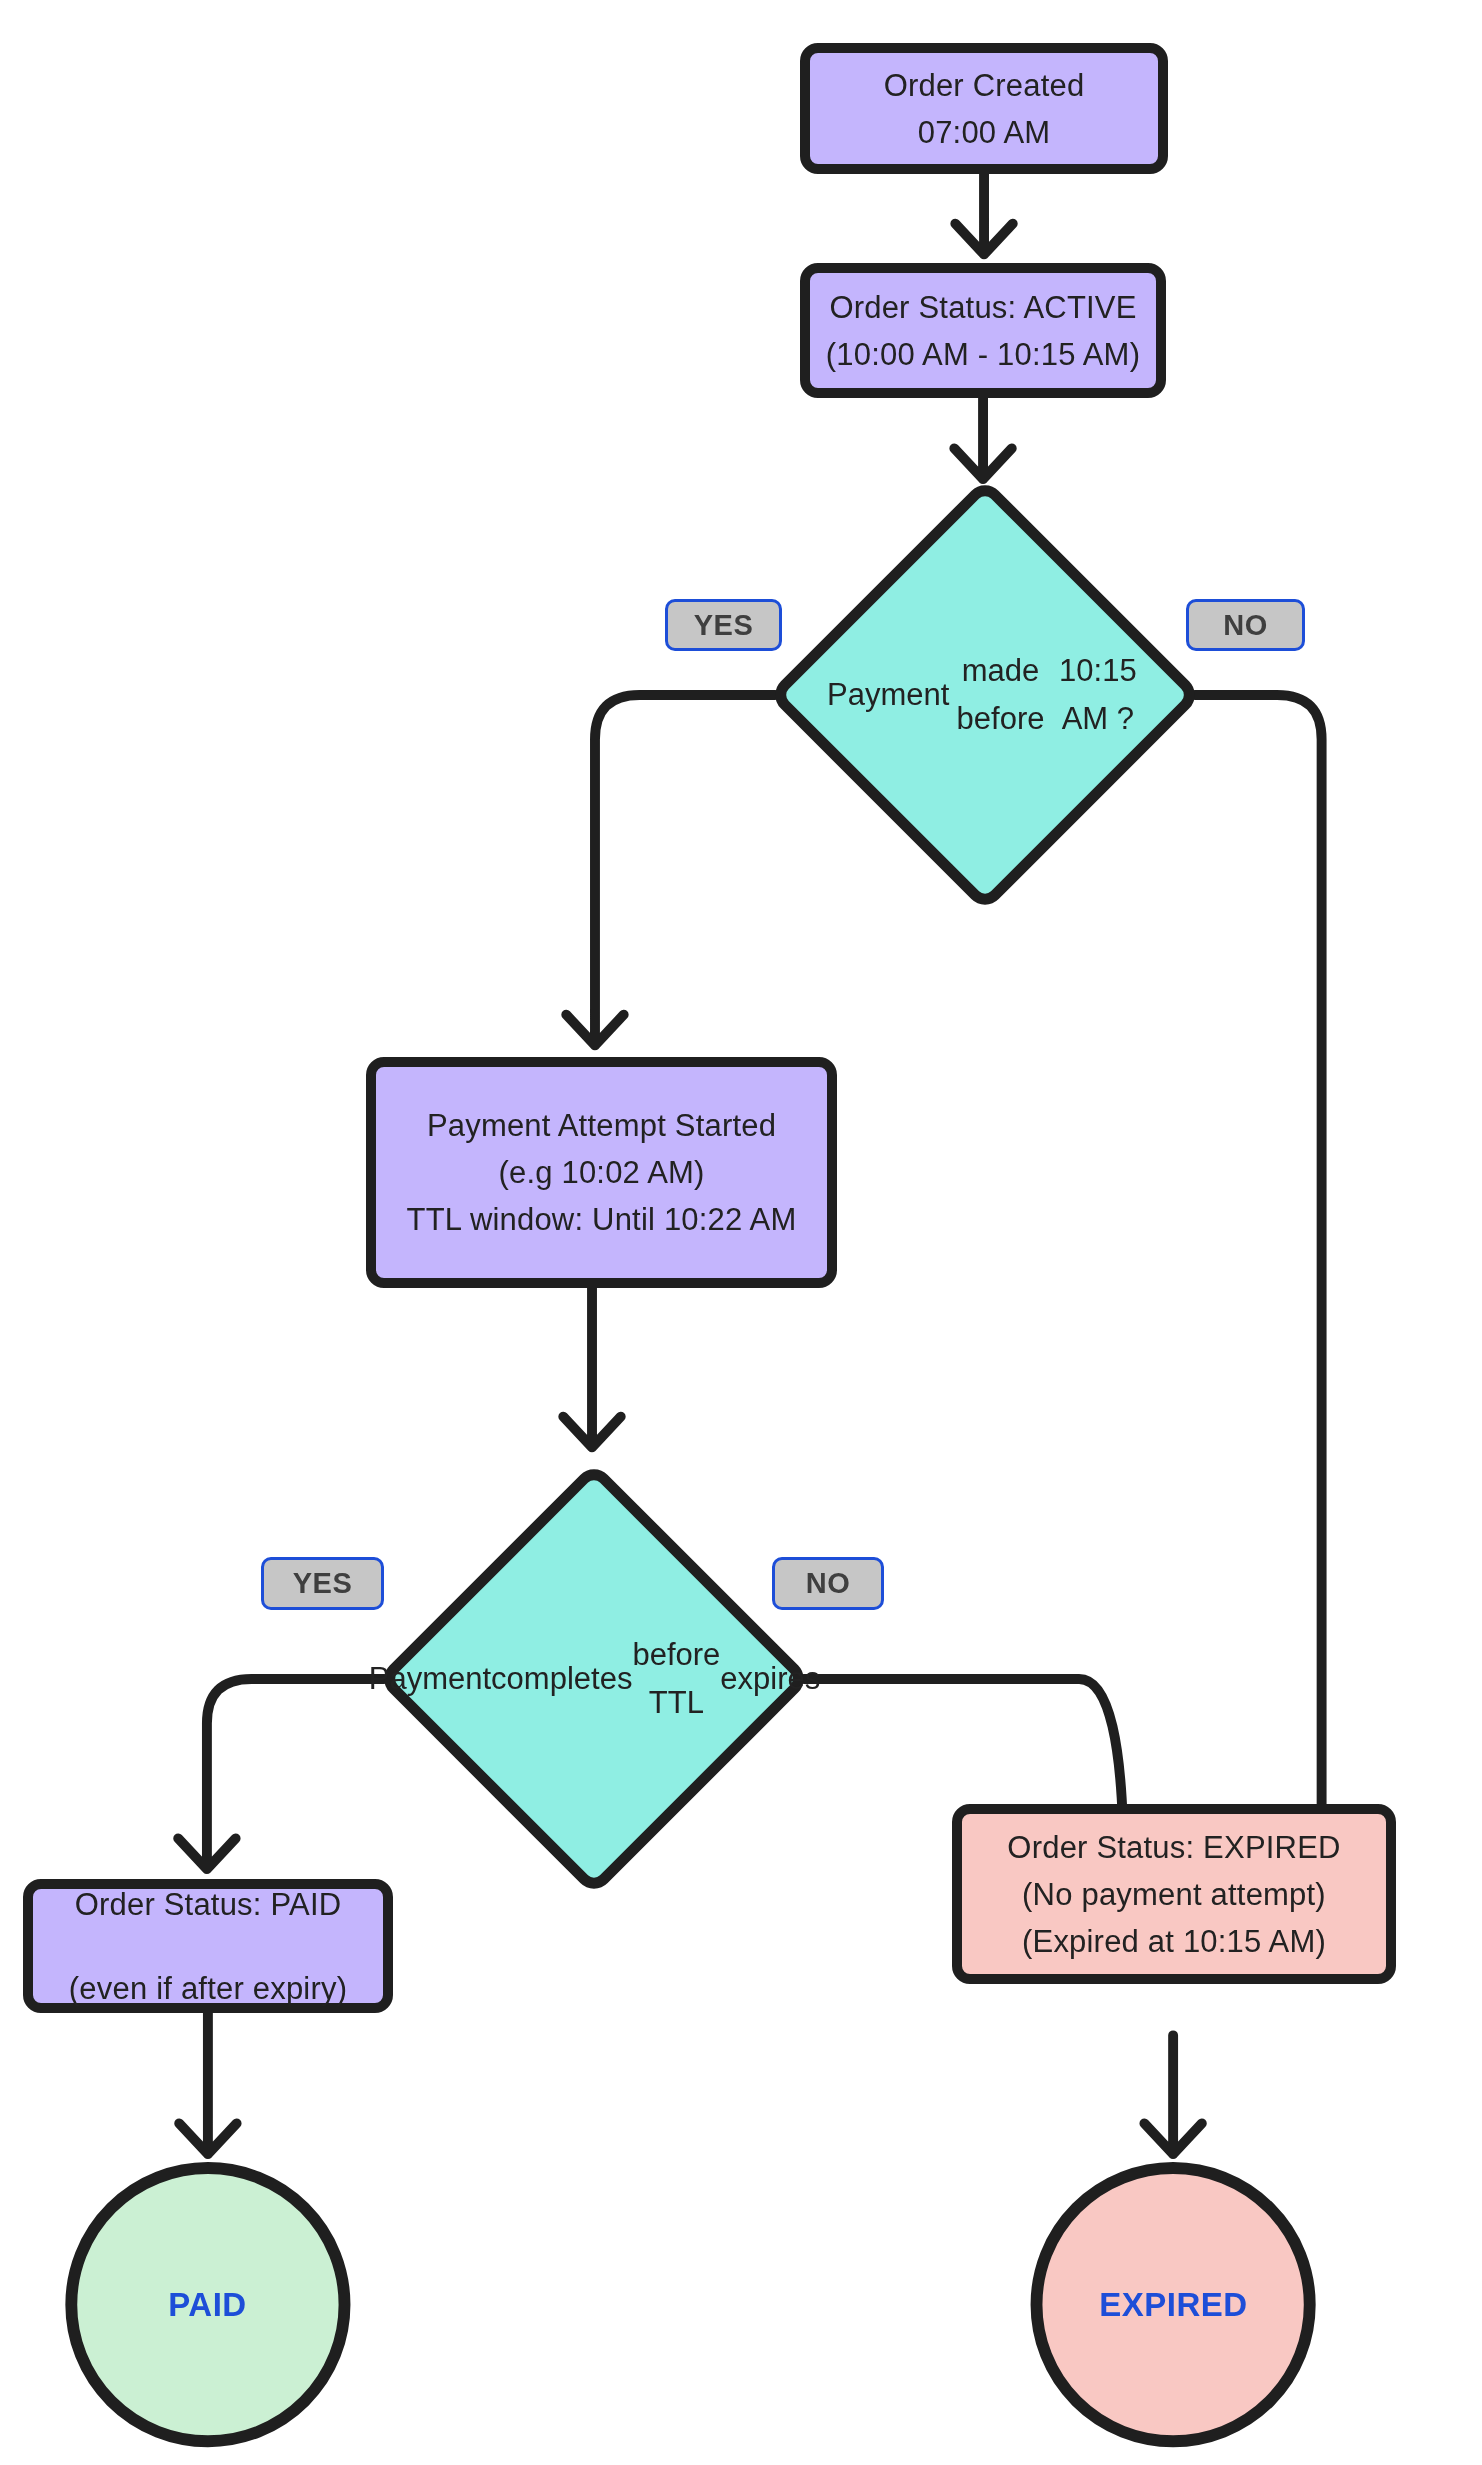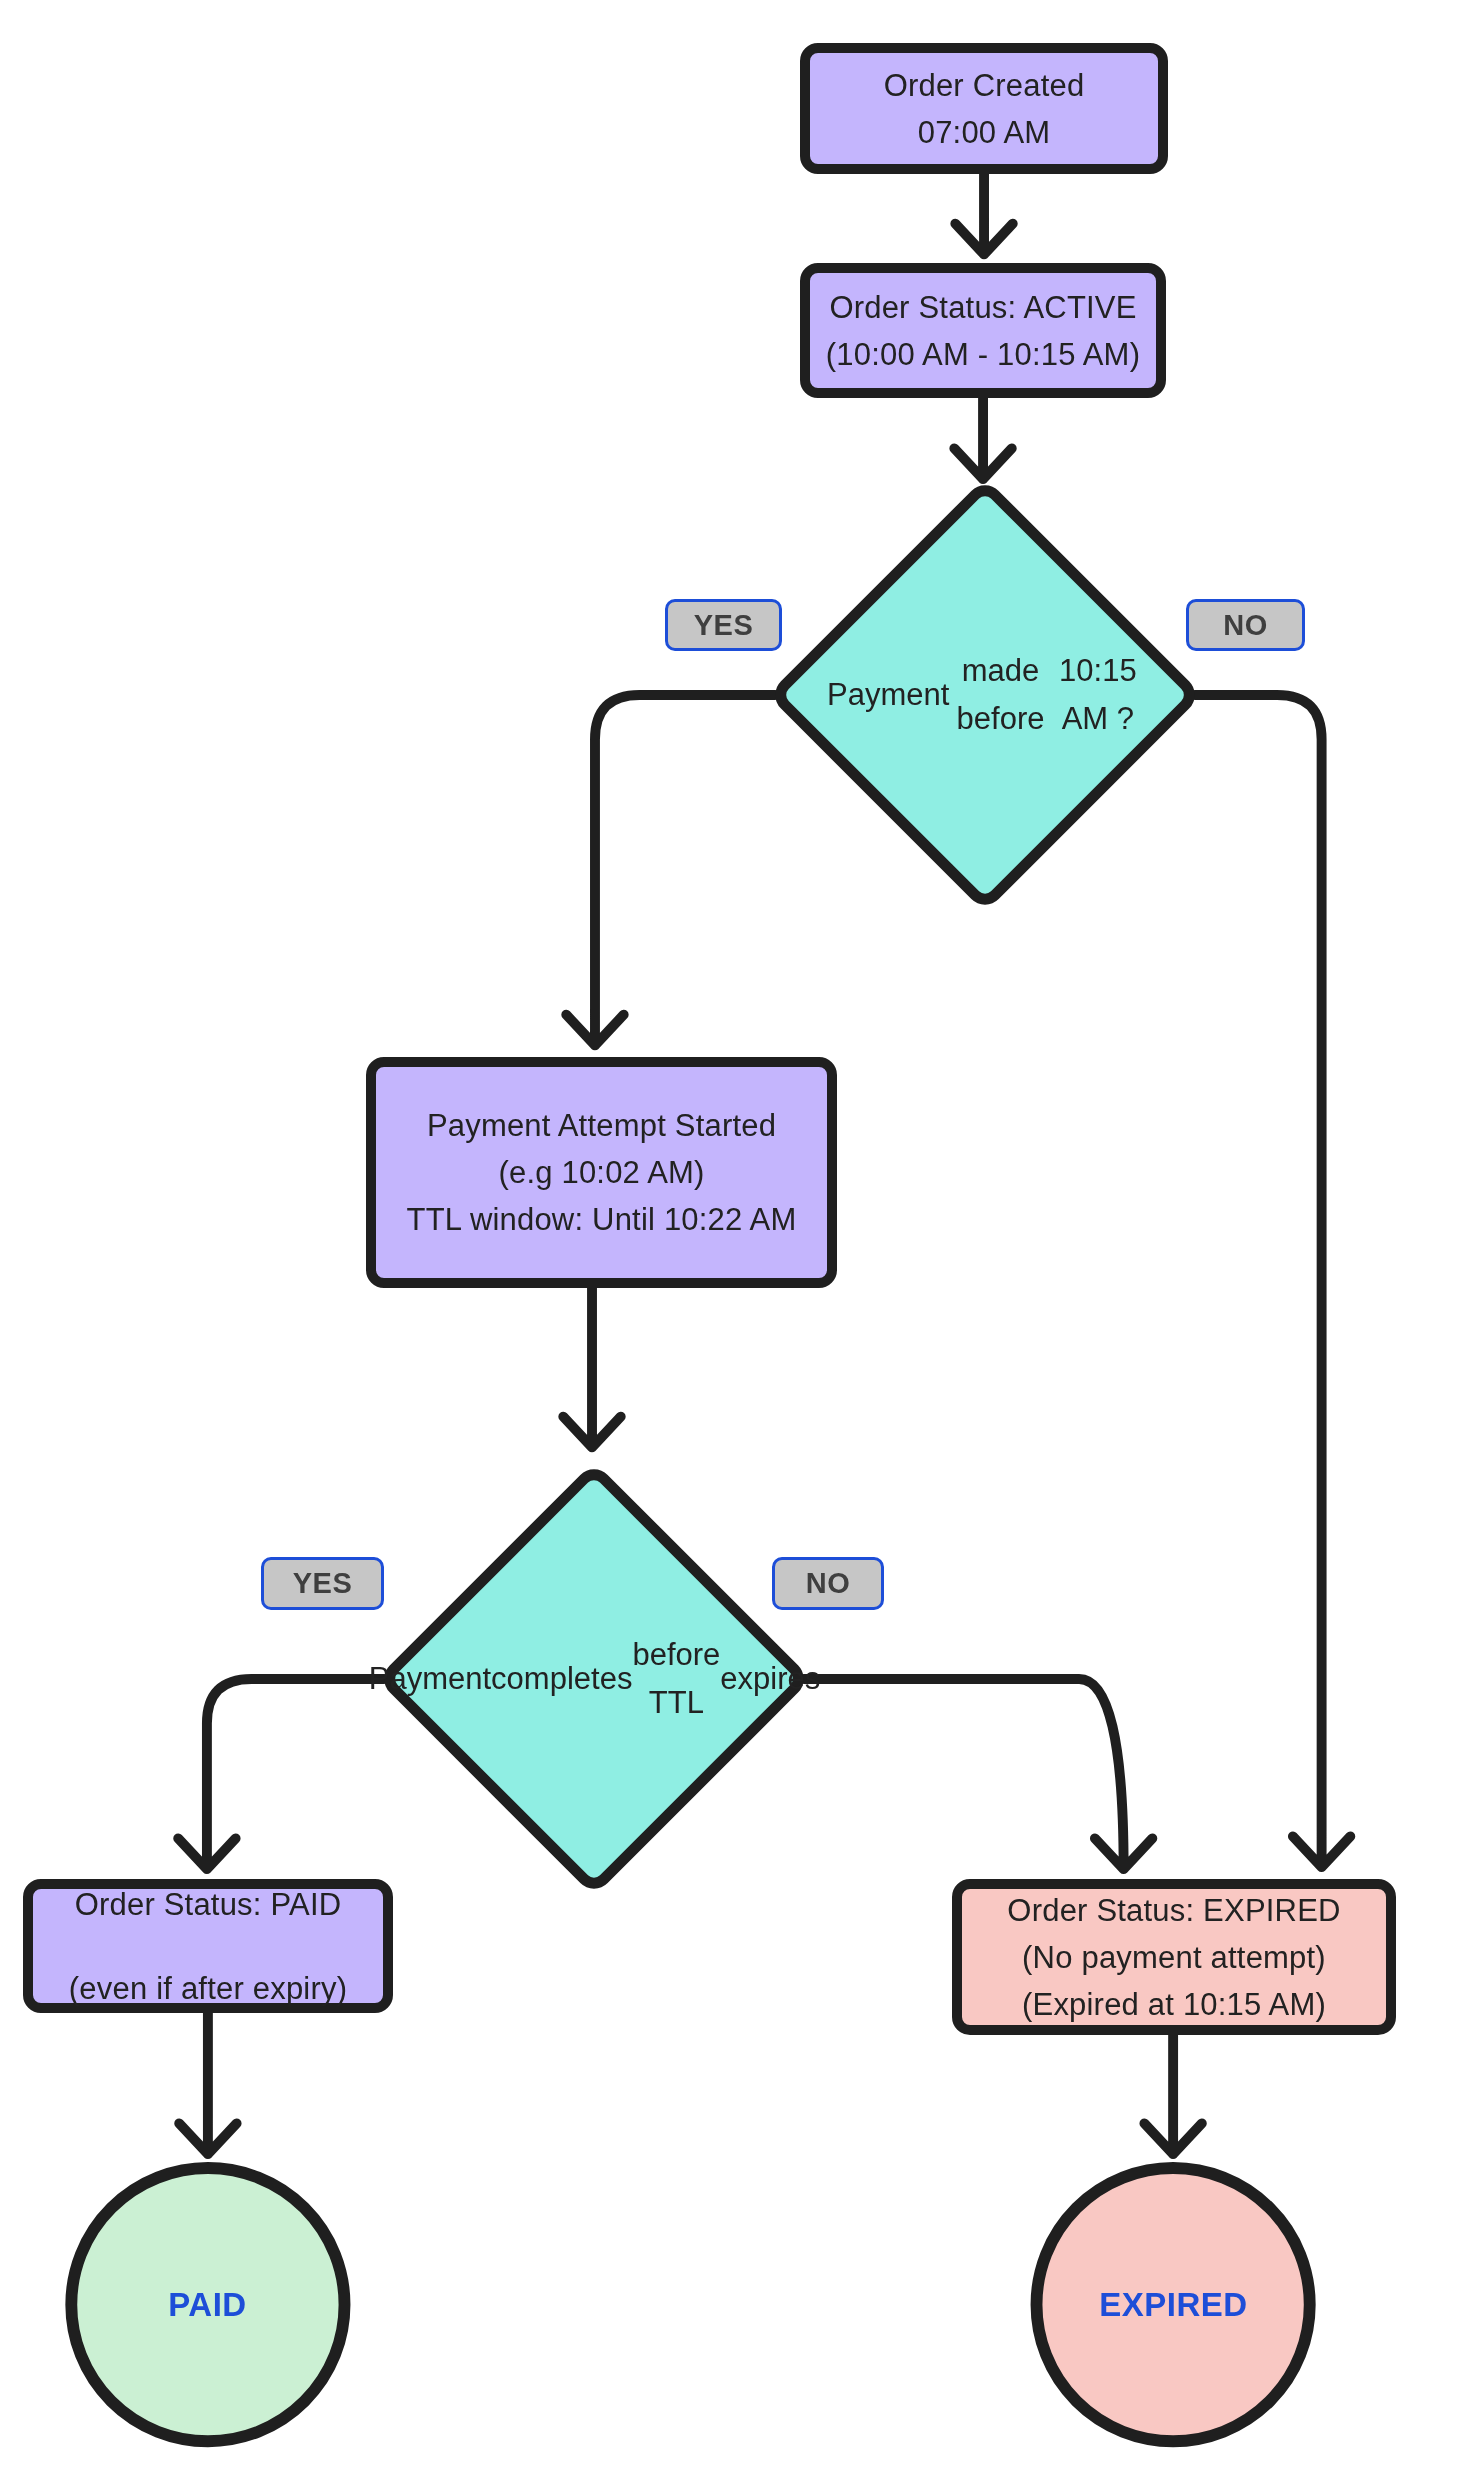--- a/index.html
+++ b/index.html
@@ -118,21 +118,21 @@
     <div>Payment Attempt Started</div>
     <div>(e.g 10:02 AM)</div>
     <div>TTL window: Until 10:22 AM</div>
   </div>
 
   <div class="node green" style="left:23px; top:1879px; width:370px; height:134px;gap:37px;">
     <div>Order Status: PAID</div>
     <div>(even if after expiry)</div>
   </div>
 
-  <div class="node pink" style="left:952px; top:1879px; width:444px; height:156px;">
+  <div class="node pink" style="left:952px; top:1804px; width:444px; height:180px;">
     <div>Order Status: EXPIRED</div>
     <div>(No payment attempt)</div>
     <div>(Expired at 10:15 AM)</div>
   </div>
 
   <div class="free-text" style="left:827px; top:586px; width:317px; height:218px;">
     <div>Payment</div>
     <div>made before</div>
     <div>10:15 AM ?</div>
   </div>

